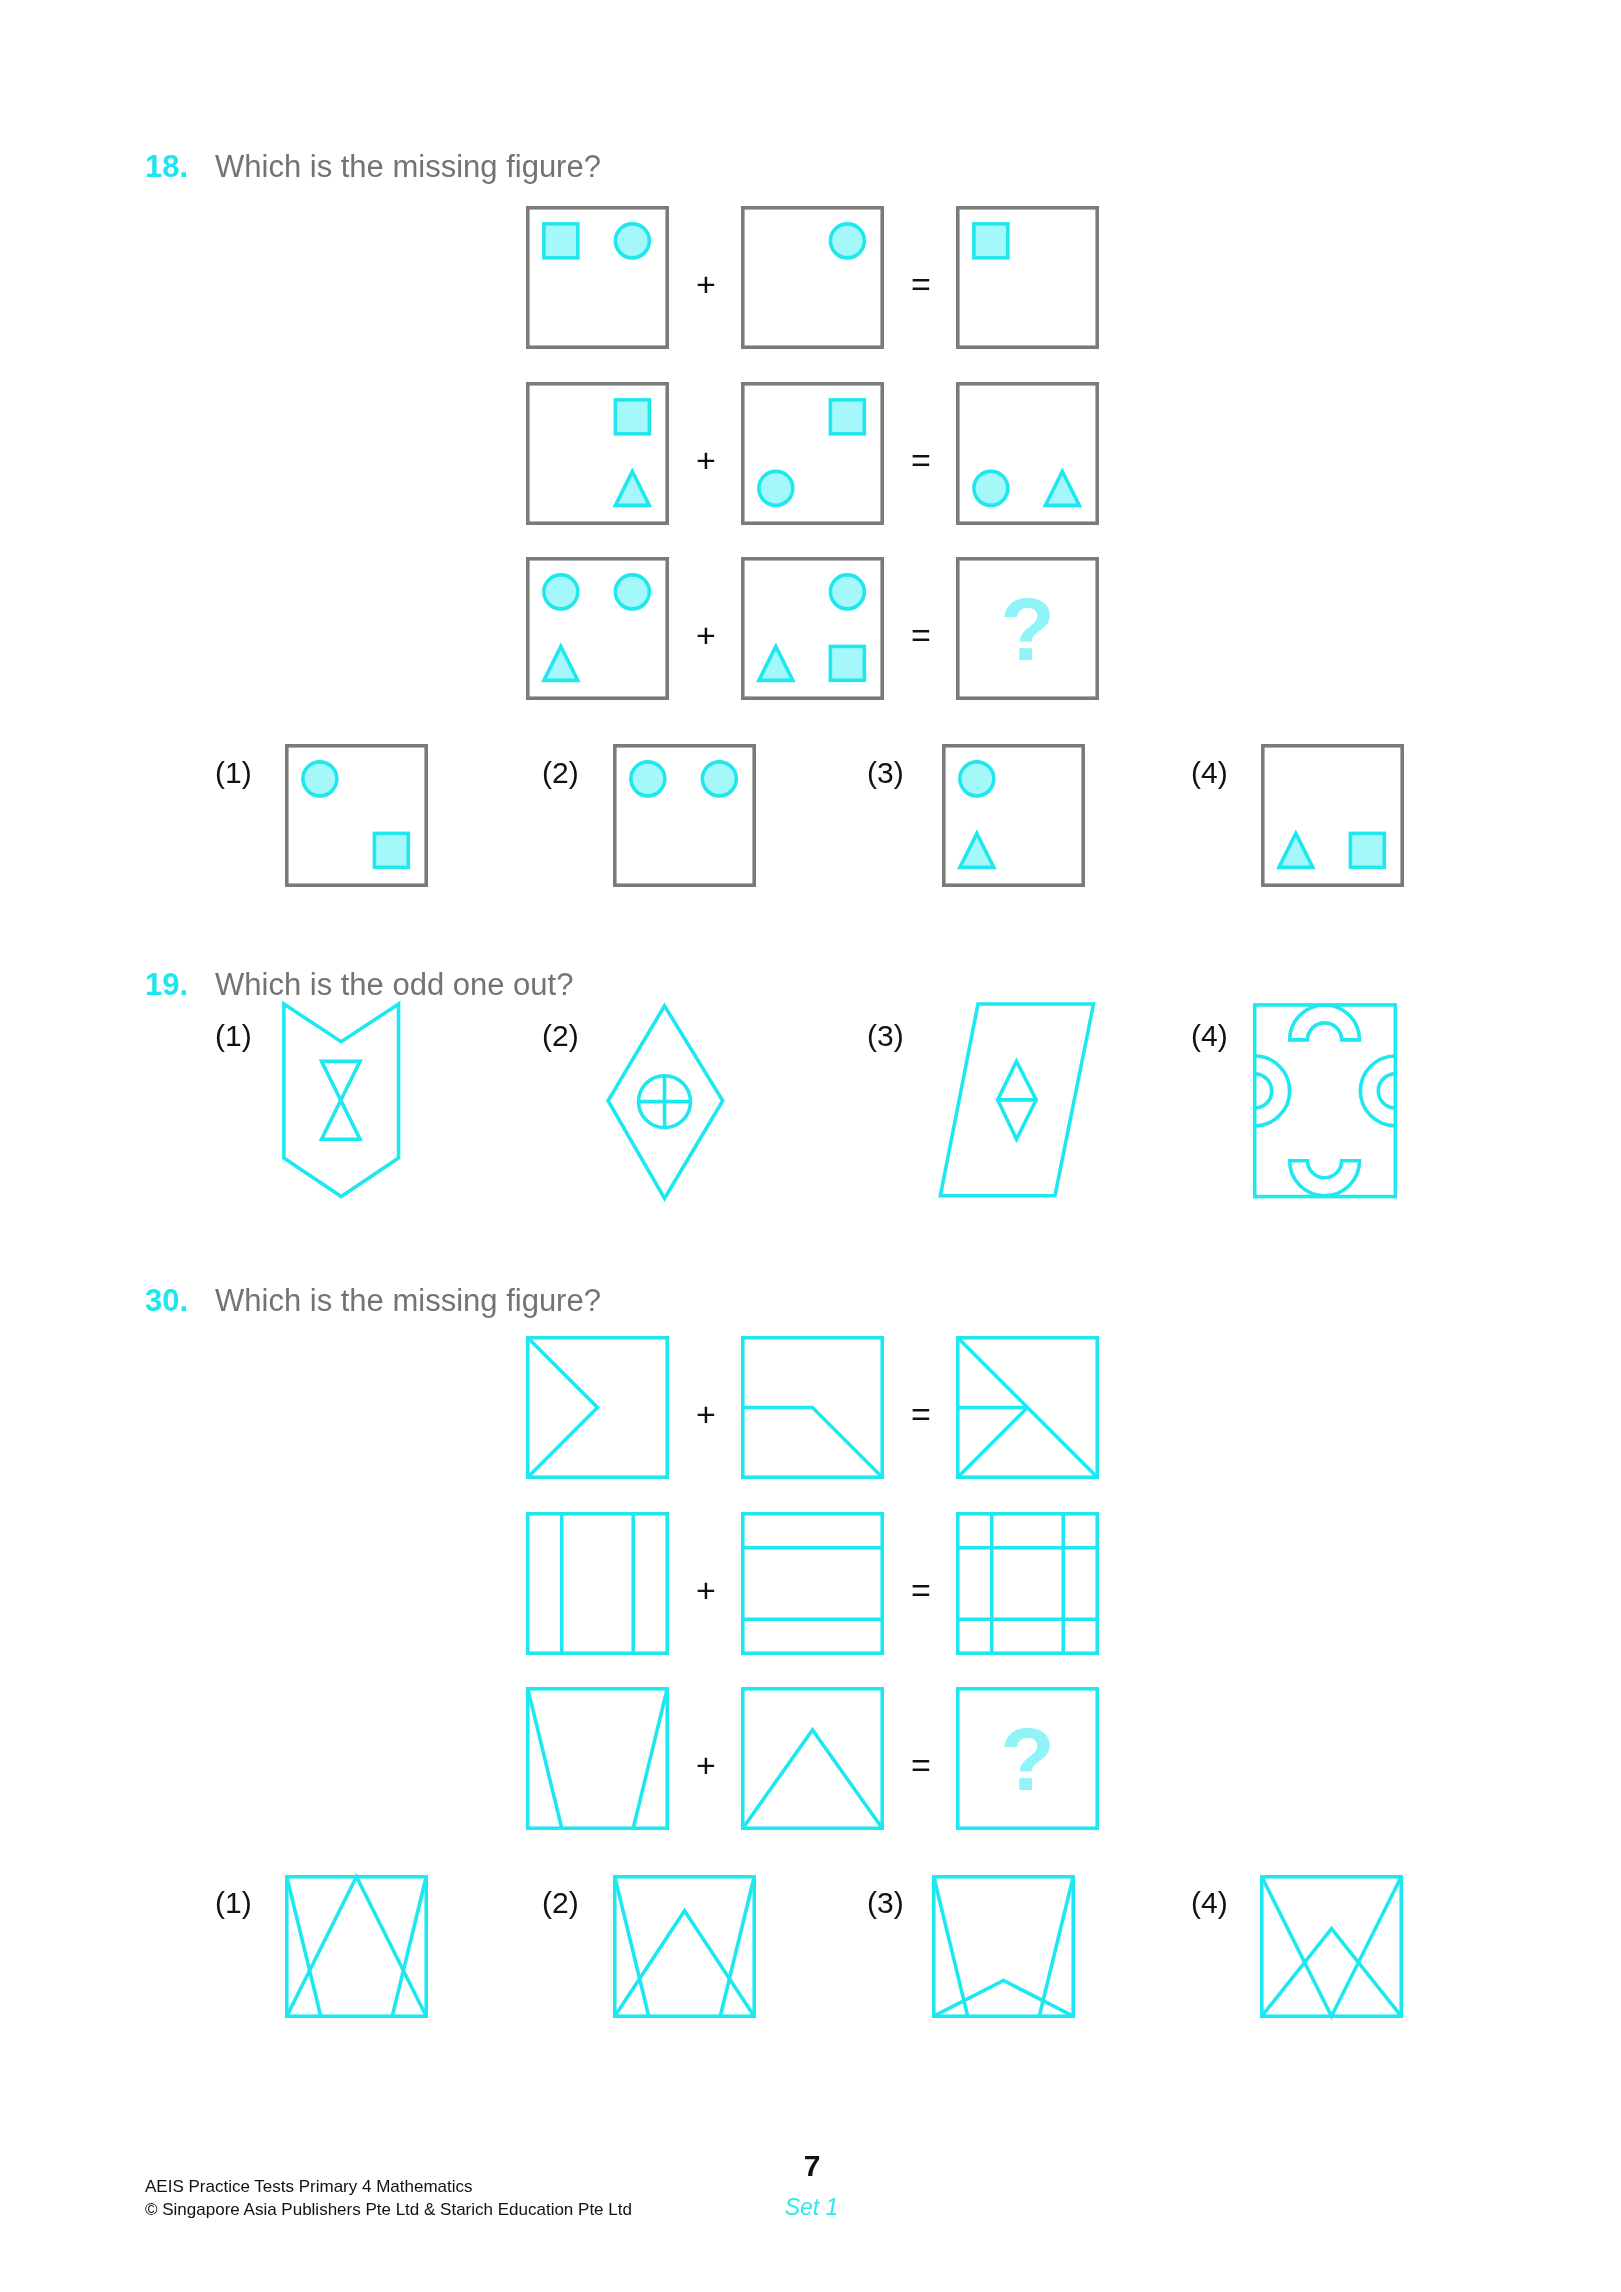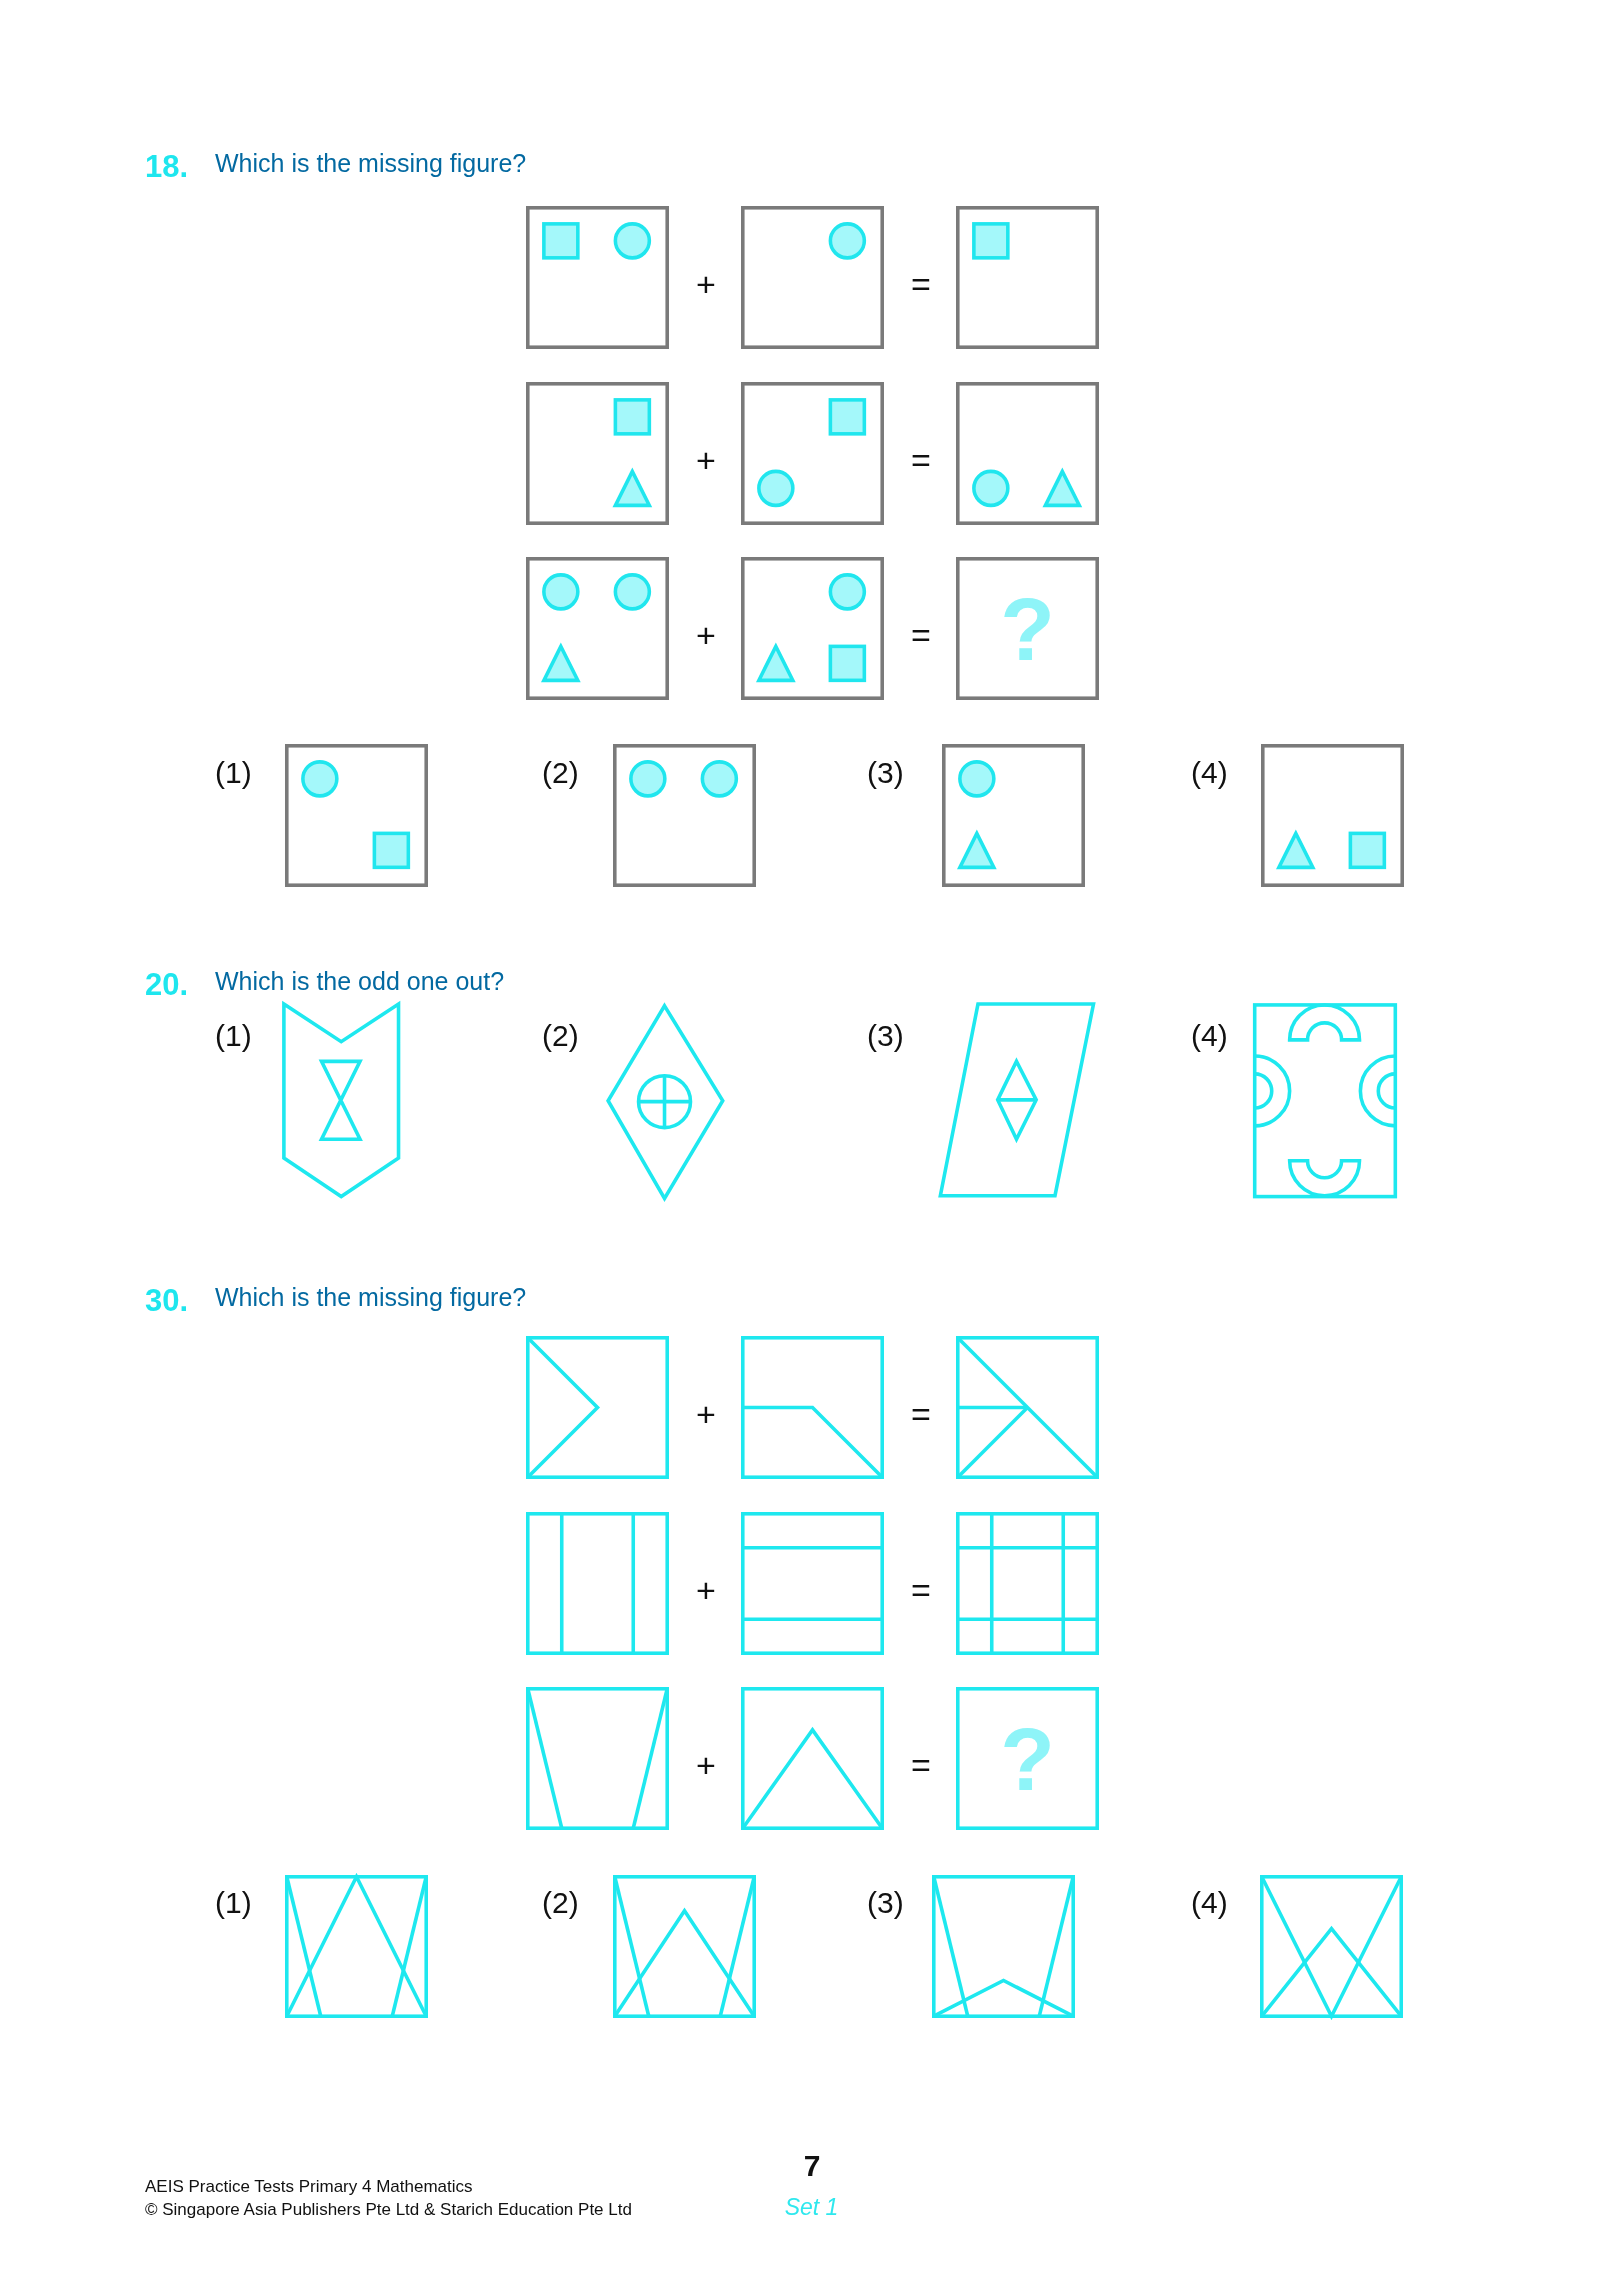--- a/index.html
+++ b/index.html
@@ -1,19 +1,19 @@
 <!DOCTYPE html>
 <html style="font-size:14.3px"><head>
 <meta charset="utf-8">
 <style>
   html, body { margin:0; padding:0; background:#ffffff; }
   body { width:1621px; height:2293px; position:relative; overflow:hidden; font-family:"Liberation Sans", sans-serif; color:#111; }
   .abs { position:absolute;margin-top:9px; }
   .qnum { color:#1ee6ee; font-weight:bold; font-size:31px; }
-  .qtext { font-size:25px; color:#0369a1; }
+  .qtext { font-size:31px; color:#737373; }
   .optlabel { font-size:30px; color:#111; }
   .op { font-size:34px; color:#111; width:36px; text-align:center; }
   svg { position:absolute; overflow:visible; }
   .gbox { fill:#fff; stroke:#7a7a7a; stroke-width:4; }
   .cfill { fill:#a4f8fa; stroke:#20e6ee; stroke-width:4; }
   .cline { fill:none; stroke:#1ee8ef; stroke-width:4; stroke-linejoin:miter; }
   .qmark { fill:#8ef4f8; font-family:"Liberation Sans", sans-serif; font-weight:bold; font-size:100px; }
   .foot { font-size:17px; color:#111; }
   .pagenum { font-size:30px; font-weight:bold; color:#111; width:72px; text-align:center; }
   .setlabel { font-size:23px; font-style:italic; color:#2ee8ee; width:107px; text-align:center; }
@@ -95,21 +95,21 @@
   <circle class="cfill" cx="39" cy="39" r="19"></circle>
   <polygon class="cfill" points="39,100 20,138 58,138"></polygon>
 </svg>
 <div class="abs optlabel" style="left:1191px; top:747px;">(4)</div>
 <svg style="left:1261px; top:744px;" width="143" height="143" viewBox="0 0 160 160">
   <rect class="gbox" x="2" y="2" width="156" height="156"></rect>
   <polygon class="cfill" points="39,100 20,138 58,138"></polygon>
   <rect class="cfill" x="100" y="100" width="38" height="38"></rect>
 </svg>
 
-<div class="abs qnum" style="left:145px; top:958px;">20.</div>
+<div class="abs qnum" style="left:145px; top:958px;">19.</div>
 <div class="abs qtext" style="left:215px; top:958px;">Which is the odd one out?</div>
 
 <div class="abs optlabel" style="left:215px; top:1010px;">(1)</div>
 <svg style="left:0; top:0;" width="1621" height="1254" viewBox="0 0 1810 1400">
 
   <g>
     <polygon class="cline" points="317,1121 381,1163 445,1121 445,1293 381,1336 317,1293"></polygon>
     <polygon class="cline" points="359,1185 402,1185 359,1272 402,1272"></polygon>
   </g>
 

